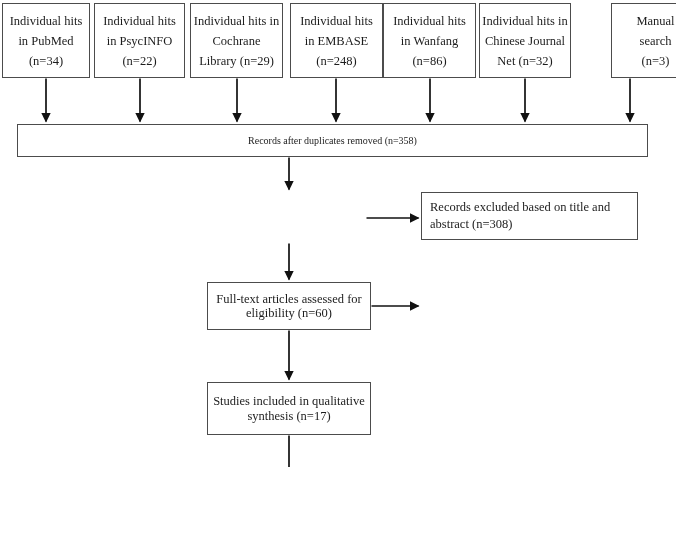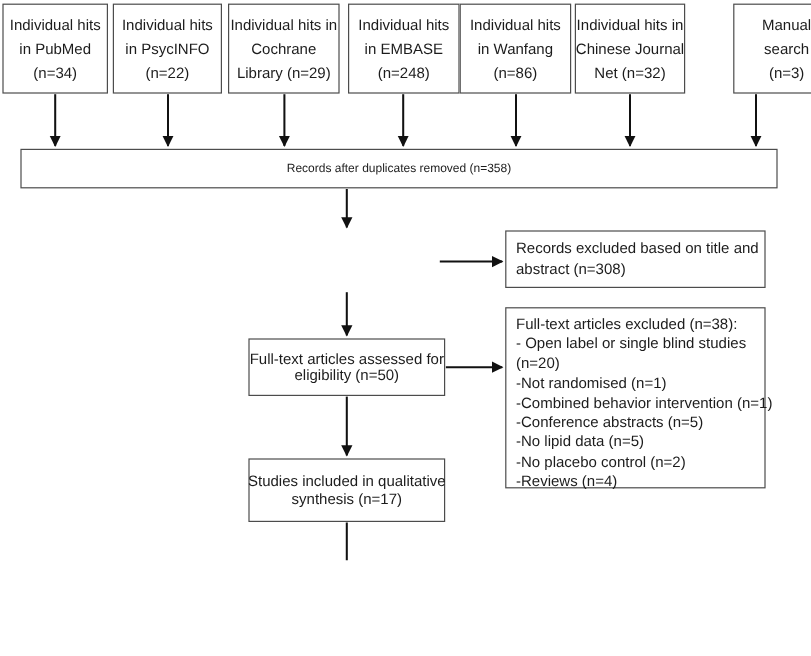--- a/index.html
+++ b/index.html
@@ -6,21 +6,21 @@
     --border:#4c4c4c;
     --text:#1c1c1c;
     --arrow:#111111;
     --background:#ffffff;
   }
   html,body{margin:0;padding:0;background:var(--background);}
   .canvas{
     position:relative;
     width:676px;height:467px;
     background:var(--background);
-    font-family:Liberation Sans, sans-serif;
+    font-family:Liberation Serif, serif;
     color:var(--text);
     overflow:hidden;
   }
   .arrows{position:absolute;left:0;top:0;}
   .box{
     position:absolute;
     box-sizing:border-box;
     border:1.6px solid var(--border);
     background:var(--background);
     display:flex;
@@ -112,34 +112,23 @@
   </div>
 
 
   <div class="box side-box excl-1" style="left:421px;top:192px;width:217px;height:48px">
     <span>Records excluded based on title and
 abstract (n=308)</span>
   </div>
 
   <div class="box mid-box" style="left:207px;top:282px;width:164px;height:48px">
     <span>Full-text articles assessed for
-eligibility (n=50)</span>
+eligibility (n=60)</span>
   </div>
 
-  <div class="box side-box excl-2" style="left:421px;top:256px;width:217px;height:151px">
-    <span>Full-text articles excluded (n=38):
-- Open label or single blind studies
-(n=20)
--Not randomised (n=1)
--Combined behavior intervention (n=1)
--Conference abstracts (n=5)
--No lipid data (n=5)
--No placebo control (n=2)
--Reviews (n=4)</span>
-  </div>
 
   <div class="box mid-box" style="left:207px;top:382px;width:164px;height:53px">
     <span>Studies included in qualitative
 synthesis (n=17)</span>
   </div>
 
 
 </div>
 
 </body></html>

